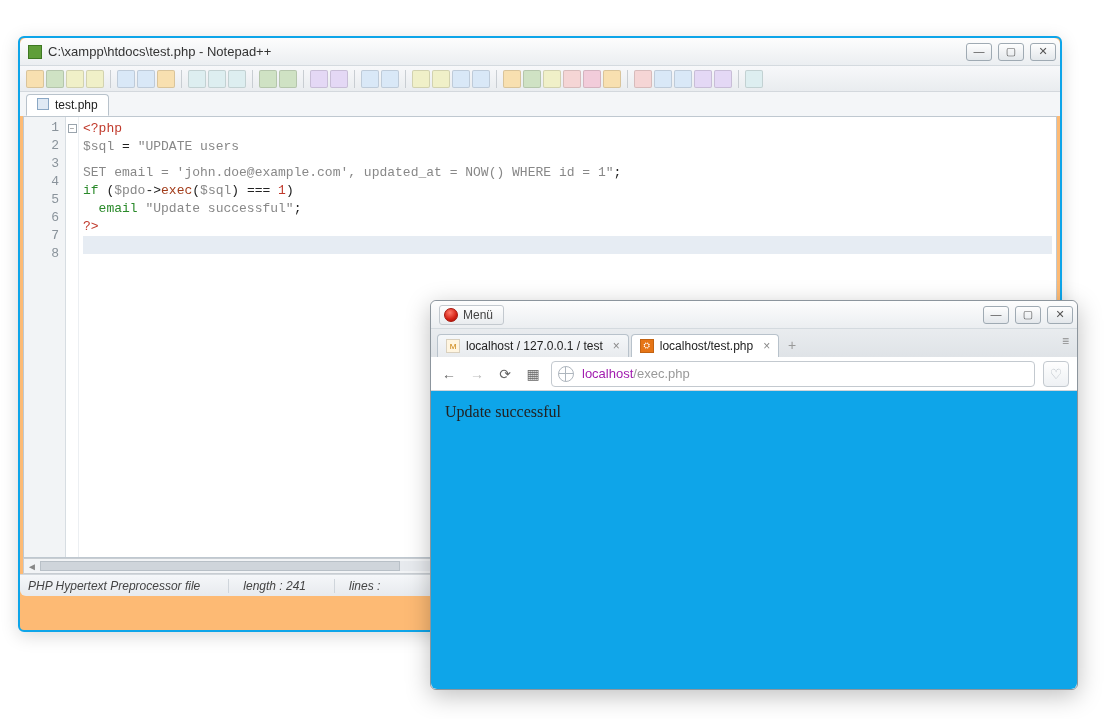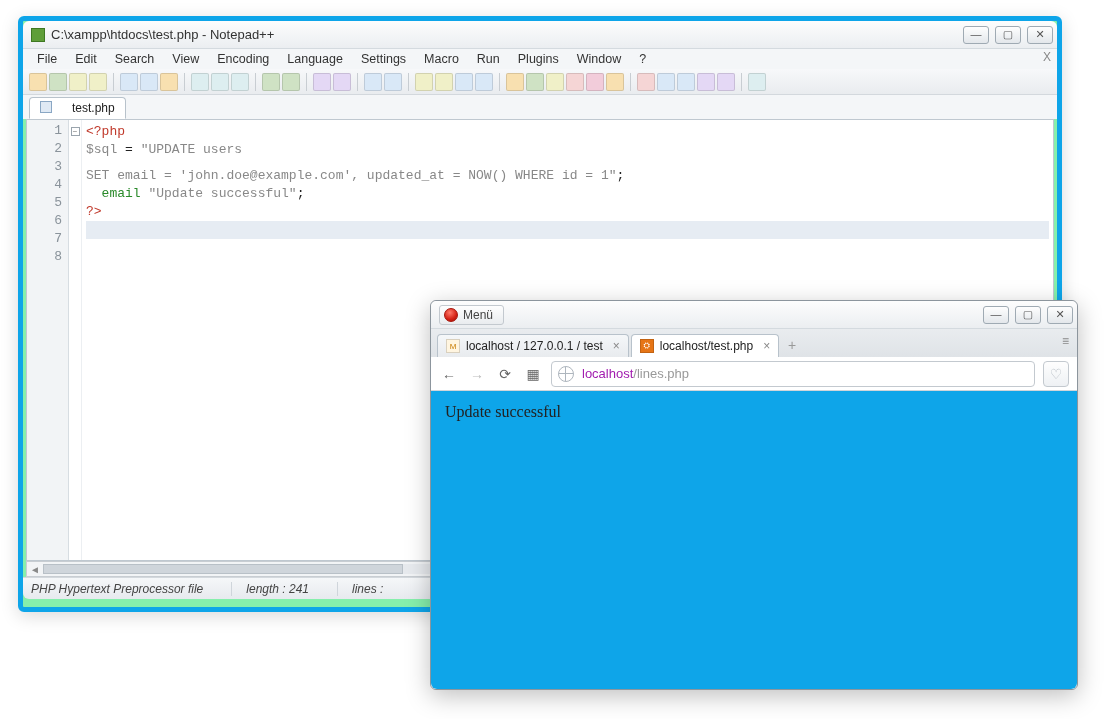--- a/index.html
+++ b/index.html
@@ -9,25 +9,25 @@
     background: #fff;
     font-family: "Segoe UI", Tahoma, sans-serif;
     font-size: 12px;
     color: #222;
     position: relative;
     overflow: hidden;
   }
   
   .npp {
     position: absolute;
-    left: 18px; top: 16px;
+    left: 18px; top: 36px;
     width: 1044px; height: 596px;
-    border: 5px solid #0ea5e9;
+    border: 2px solid #0ea5e9;
     border-radius: 6px;
-    background: #86efac;
+    background: #fdba74;
     box-shadow: 0 4px 18px rgba(0,0,0,.15);
   }
   .titlebar {
     height: 28px;
     display: flex;
     align-items: center;
     padding: 0 4px 0 8px;
     border-bottom: 1px solid #d4dadf;
     background: linear-gradient(#fdfdfd,#ebeef1);
     border-radius: 6px 6px 0 0;
@@ -78,21 +78,21 @@
 
   .tabbar {
     height: 24px;
     display:flex;
     align-items:flex-end;
     padding: 2px 6px 0;
     background:#f4f6f8;
   }
   .tabbar .tab {
     display:flex; 
-    gap:20px;
+    gap:6px;
     padding:3px 10px;
     border:1px solid #b8c2cb;
     border-bottom-color:#fff;
     background:#fff;
     border-radius:4px 4px 0 0;
     font-size:12px;
   }
   .tabbar .tab .ficon { width:12px; height:12px; background:#dfe9f4; border:1px solid #8aa7c4;}
   .editor-wrap {
     position:relative;
@@ -253,35 +253,20 @@
   <div class="titlebar">
     <div class="icon"></div>
     <div class="title">C:\xampp\htdocs\test.php - Notepad++</div>
     <div class="winctl">
       <div class="winbtn">—</div>
       <div class="winbtn">▢</div>
       <div class="winbtn">✕</div>
     </div>
   </div>
 
-  <div class="menubar" id="npp-menubar">
-    <span class="mi">File</span>
-      <span class="mi">Edit</span>
-      <span class="mi">Search</span>
-      <span class="mi">View</span>
-      <span class="mi">Encoding</span>
-      <span class="mi">Language</span>
-      <span class="mi">Settings</span>
-      <span class="mi">Macro</span>
-      <span class="mi">Run</span>
-      <span class="mi">Plugins</span>
-      <span class="mi">Window</span>
-      <span class="mi">?</span>
-      <span class="right-x">X</span>
-  </div>
 
   <div class="toolbar">
     <div class="tb c1"></div>
     <div class="tb c2"></div>
     <div class="tb c6"></div>
     <div class="tb c6"></div>
     <div class="sep"></div>
     <div class="tb c3"></div>
     <div class="tb c3"></div>
     <div class="tb c1"></div>
@@ -337,20 +322,21 @@
         <div>6</div>
         <div>7</div>
         <div>8</div>
       </div>
     <div class="foldcol">
       <div class="mk">−</div>
     </div>
     <div class="code" id="code"><span style="display: block;"><span class="t-red">&lt;?php</span>
 </span><span style="display: block;"><span class="t-gray">$sql</span> = <span class="t-gray">"UPDATE users</span>
 </span><span style="display: block; margin-top: 8px;"><span class="t-gray">SET email = 'john.doe@example.com', updated_at = NOW() WHERE id = 1"</span>;
+</span><span style="display: block;"><span class="t-green">if</span> (<span class="t-gray">$pdo</span>-&gt;<span class="t-dkred">exec</span>(<span class="t-gray">$sql</span>) === <span class="t-num">1</span>)
 </span><span style="display: block;">  <span class="t-green">email</span> <span class="t-gray">"Update successful"</span>;
 </span><span style="display: block;"><span class="t-red">?&gt;</span>
 </span><span class="cl" style="display: block;">
 </span></div>
   </div>
 
   <div class="hscroll">
     <div class="arrow">◄</div>
     <div class="track">
         <div class="thumb"></div>
@@ -395,21 +381,21 @@
   </div>
 
   <div class="urlbar-row">
     <div class="navbtn">←</div>
     <div class="navbtn" style="opacity:.45">→</div>
     <div class="navbtn">⟳</div>
     <div class="navbtn">▦</div>
     <div class="urlbox">
       <div class="globe"></div>
       <span>
-        <span class="urlhost">localhost</span><span class="urlpath">/lines.php</span>
+        <span class="urlhost">localhost</span><span class="urlpath">/exec.php</span>
       </span>
     </div>
     <div class="heart">♡</div>
   </div>
 
   <div class="content">
     <span>Update successful</span>
   </div>
 </div>
 

